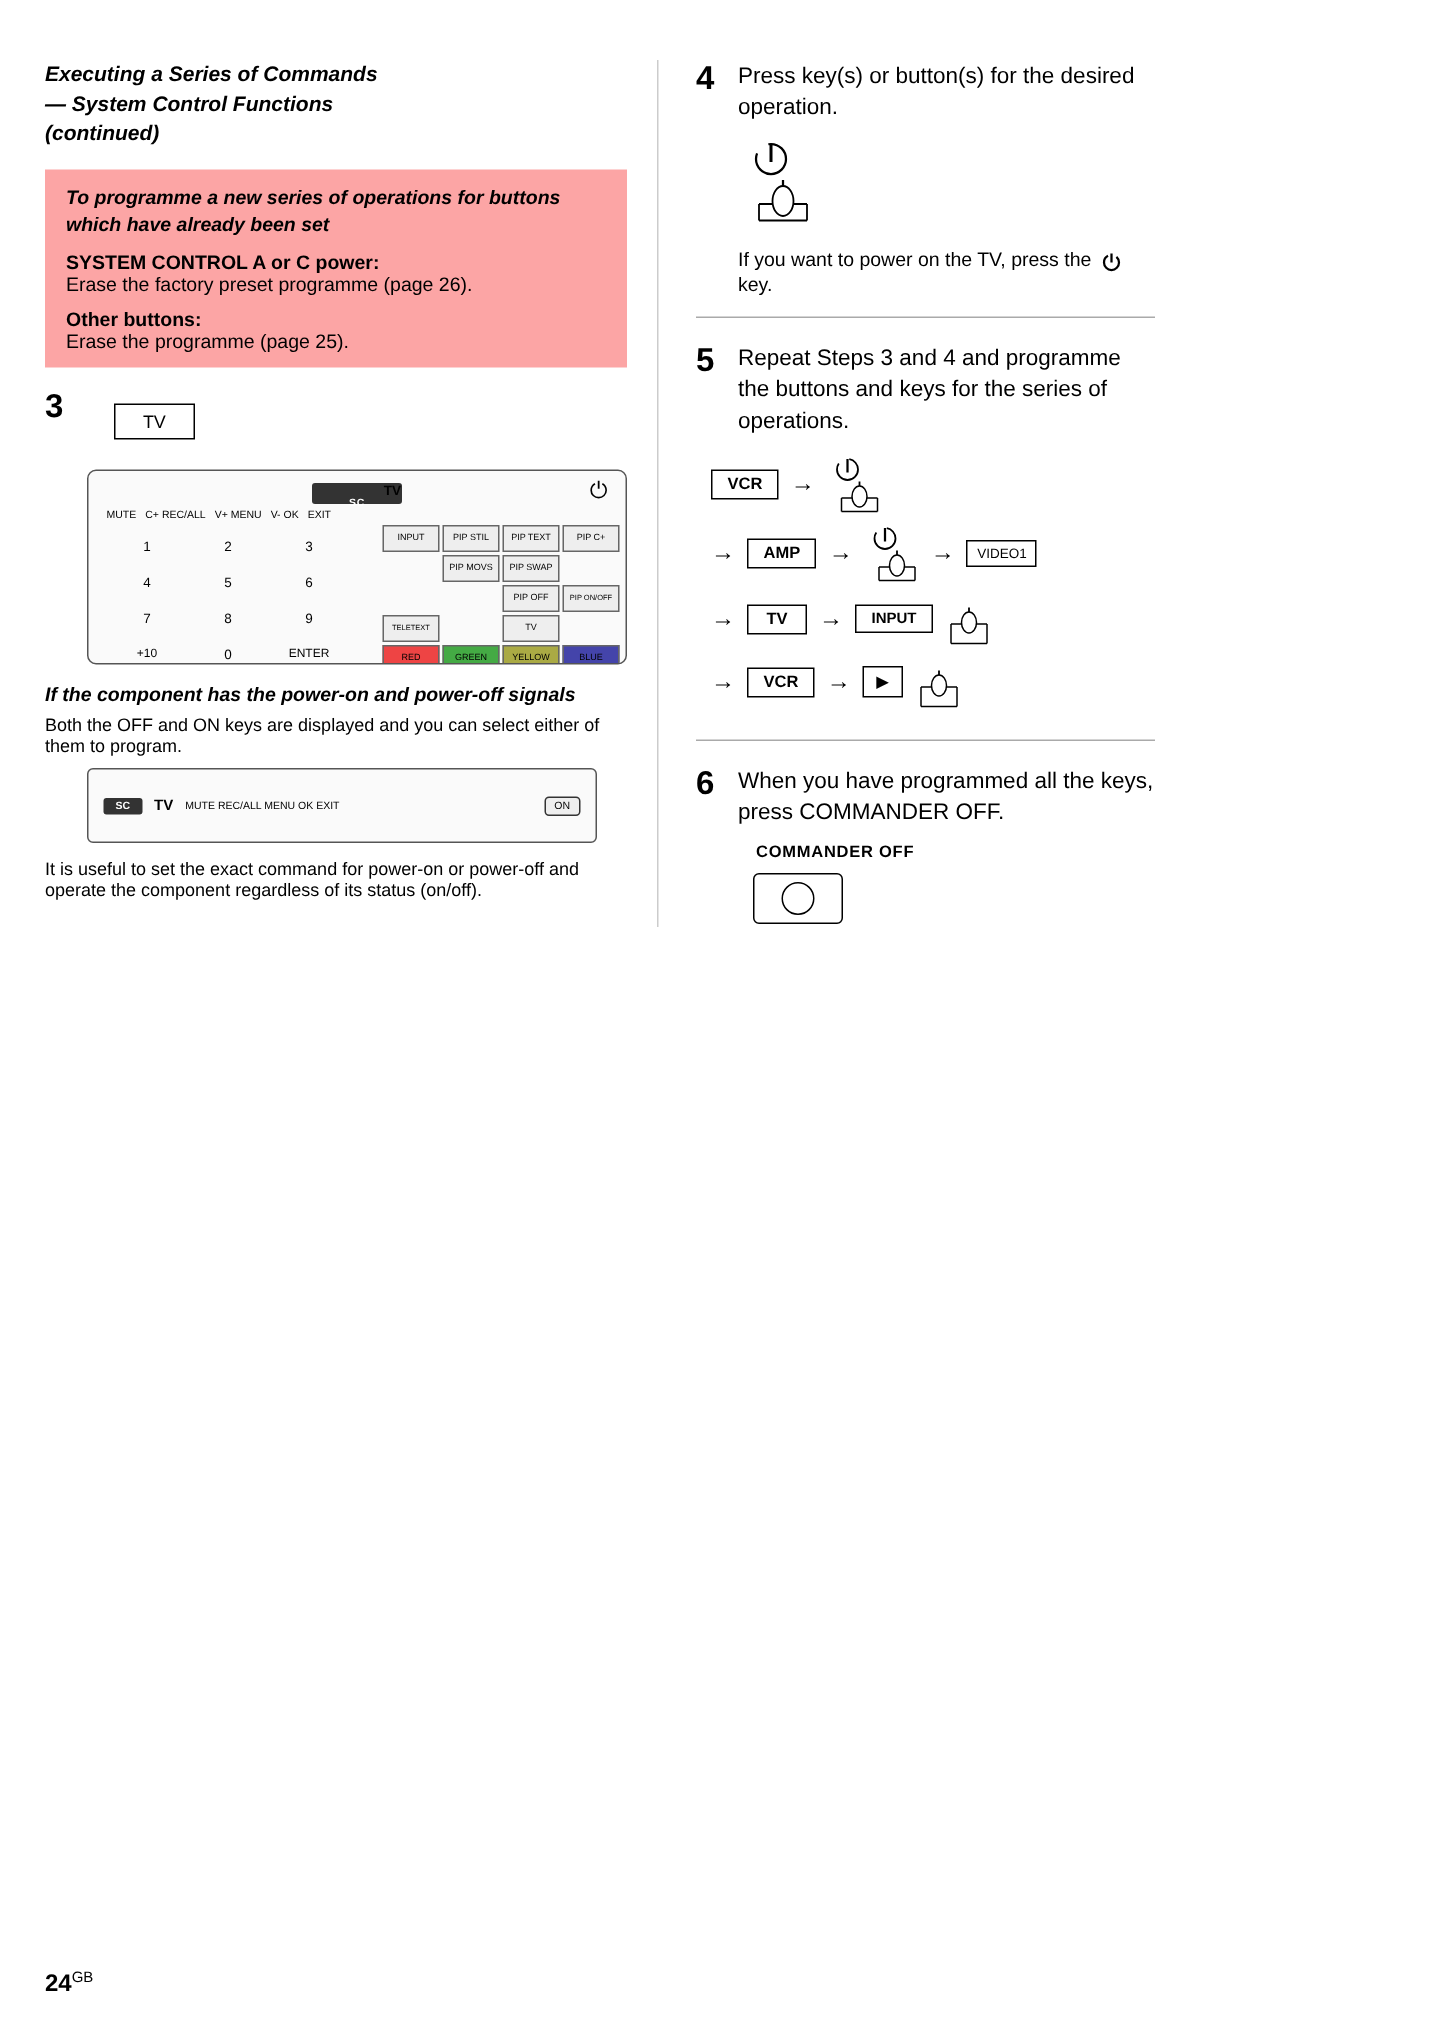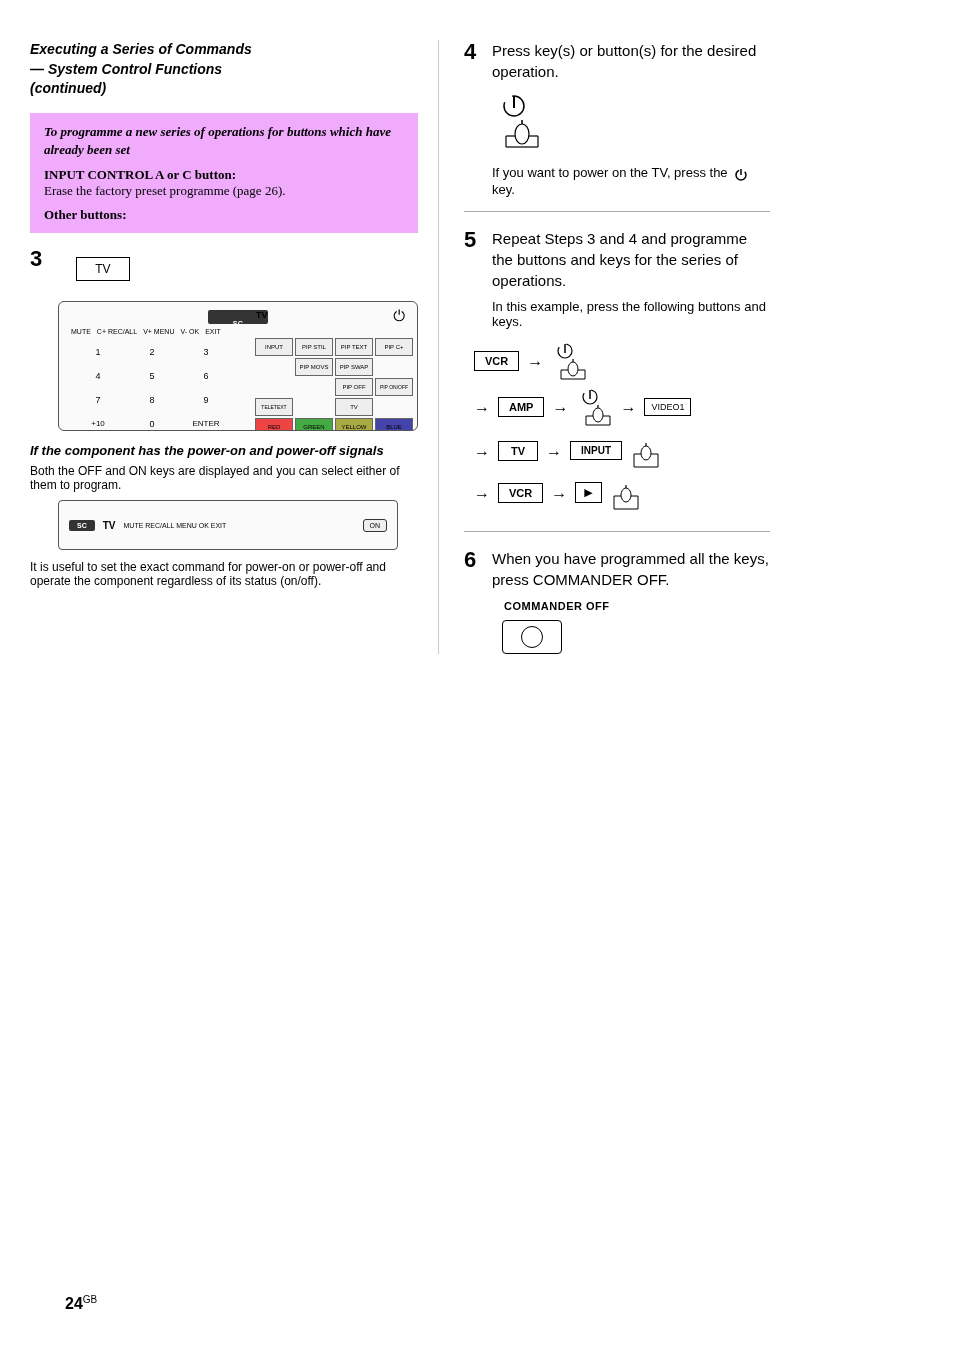--- a/index.html
+++ b/index.html
@@ -31,25 +31,24 @@
       padding-left: 25px;
     }
     .section-title {
       font-style: italic;
       font-weight: bold;
       font-size: 14px;
       line-height: 1.4;
       margin-bottom: 14px;
     }
     .sub-section {
-      background: #f0abfc;
+      background: #fca5a5;
       border: none;
       padding: 10px 14px;
       margin-bottom: 14px;
-      font-family: Liberation Serif, serif;
     }
     .sub-title {
       font-style: italic;
       font-weight: bold;
       font-size: 13px;
       line-height: 1.4;
       margin-bottom: 8px;
     }
     .bold-label {
       font-weight: bold;
@@ -210,25 +209,24 @@
       margin: 8px 0 0 10px;
     }
     .commander-off-circle {
       width: 22px;
       height: 22px;
       border: 1.5px solid #000;
       border-radius: 50%;
     }
     .page-number {
       position: absolute;
-      bottom: 44px;
+      bottom: 25px;
       left: 30px;
       font-size: 16px;
       font-weight: bold;
-      margin-left: 35px;
     }
     .gb-sup {
       font-size: 10px;
       font-weight: normal;
       vertical-align: super;
     }
     
     .italic-bold {
       font-style: italic;
       font-weight: bold;
@@ -244,26 +242,27 @@
 
       <div class="section-title">
         <span>Executing a Series of Commands</span><br>
         <span>— System Control Functions</span><br>
         <span>(continued)</span>
       </div>
 
       <div class="sub-section">
         <div class="sub-title">To programme a new series of operations for buttons which have already been set</div>
         <div>
-          <span class="bold-label">INPUT CONTROL A or C button:</span>
+          <span class="bold-label">SYSTEM CONTROL A or C power:</span>
         </div>
         <div style="margin-bottom:8px;">Erase the factory preset programme (page 26).</div>
         <div>
           <span class="bold-label">Other buttons:</span>
         </div>
+        <div>Erase the programme (page 25).</div>
       </div>
 
       <div class="step-block clearfix">
         <span class="step-number">3</span>
 
         <div style="margin-top:10px;">
           <div class="tv-button-box">
             <span>TV</span>
           </div>
         </div>
@@ -373,21 +372,20 @@
           </svg>
           <span>key.</span>
         </div>
       </div>
 
       <div class="right-step">
         <div class="clearfix">
           <span class="step-number">5</span>
           <div class="step-text">Repeat Steps 3 and 4 and programme the buttons and keys for the series of operations.</div>
         </div>
-        <div style="font-size:13px;margin-left:28px;margin-top:8px;">In this example, press the following buttons and keys.</div>
 
         <div class="key-row" style="margin-top:12px;">
           <div class="key-btn">VCR</div>
           <span class="arrow-right">→</span>
           <svg width="36" height="40" viewBox="0 0 36 40">
             <circle cx="14" cy="10" r="7" fill="none" stroke="#000" stroke-width="1.2" stroke-dasharray="30 8" stroke-dashoffset="4"></circle>
             <line x1="14" y1="3" x2="14" y2="12" stroke="#000" stroke-width="1.5"></line>
             <ellipse cx="22" cy="28" rx="5" ry="7" fill="none" stroke="#000" stroke-width="1"></ellipse>
             <line x1="22" y1="21" x2="22" y2="18" stroke="#000" stroke-width="1.2"></line>
             <line x1="17" y1="29" x2="10" y2="29" stroke="#000" stroke-width="1"></line>

